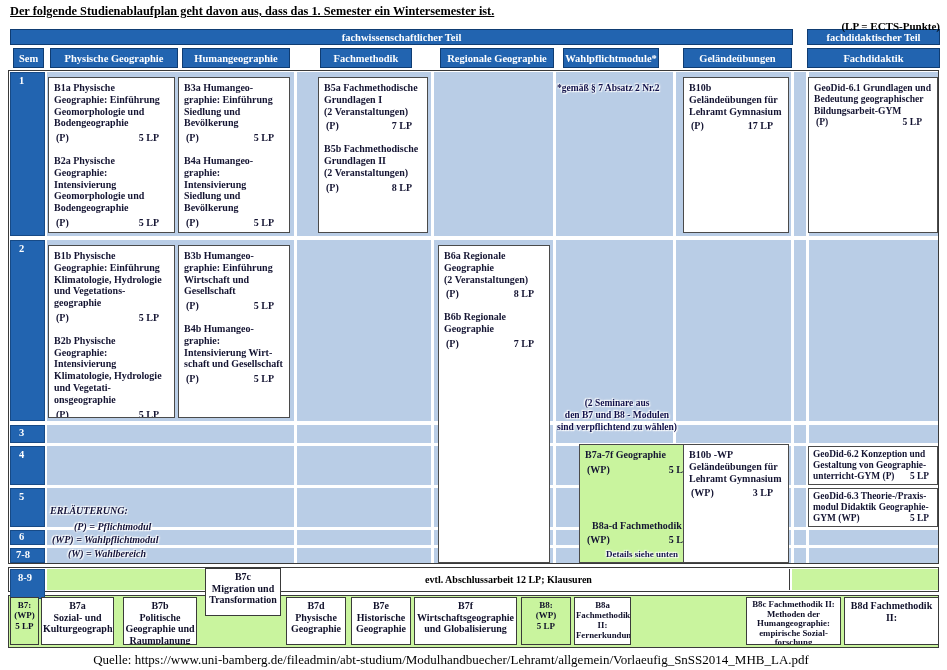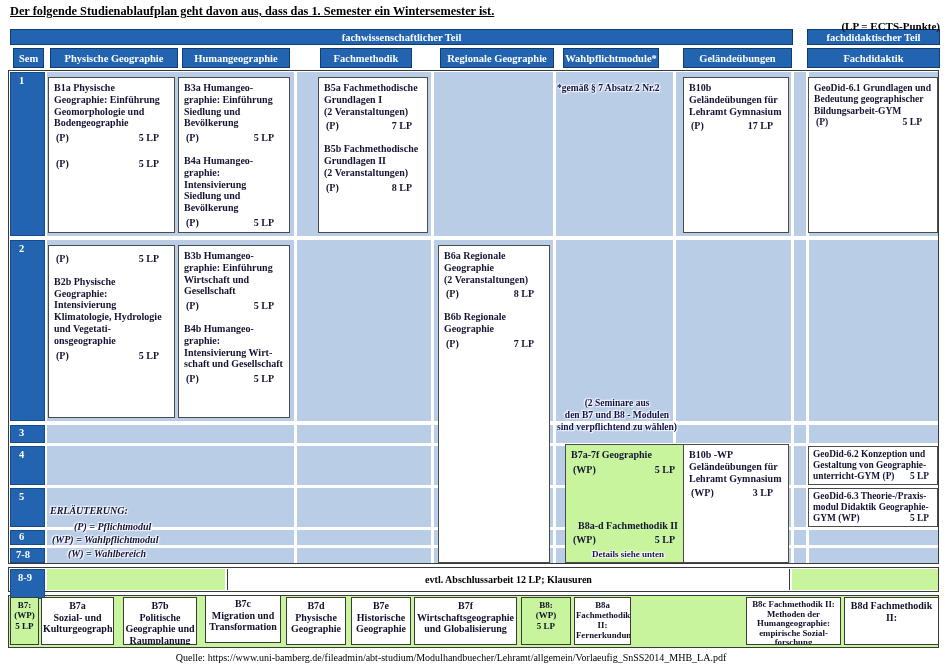--- a/index.html
+++ b/index.html
@@ -30,21 +30,21 @@
   .lpnote{position:absolute;right:7px;top:20px;font-size:11px;font-weight:bold;color:#000;z-index:5;}
   .thesis-green{position:absolute;background:#c9f49e;z-index:2;}
   .thesis-white{position:absolute;background:#fff;border-left:1px solid #3a3a3a;border-right:1px solid #3a3a3a;
         z-index:2;display:flex;align-items:center;justify-content:center;font-weight:bold;font-size:10px;
         color:#000;box-sizing:border-box;}
   .bb{position:absolute;background:#fff;border:1px solid #3a3a3a;z-index:3;text-align:center;
       font-weight:bold;font-size:10px;line-height:1.15;padding:2px 1px;box-sizing:border-box;
       color:#10102a;overflow:hidden;}
   .bb.green{background:#c9f49e;}
   .bn{white-space:pre-line;}
-  .source{position:absolute;left:0;top:652px;width:902px;text-align:center;font-size:10px;color:#000;z-index:5;}
+  .source{position:absolute;left:0;top:652px;width:902px;text-align:center;font-size:13px;color:#000;z-index:5;}
 </style>
 </head>
 <body>
 
 <div id="canvas">
 
   <div class="title">Der folgende Studienablaufplan geht davon aus, dass das 1. Semester ein Wintersemester ist.</div>
   <div class="lpnote">(LP = ECTS-Punkte)</div>
   <div class="bar" style="left:10px;top:29px;width:783px;height:16px">fachwissenschaftlicher Teil</div>
   <div class="bar" style="left:807px;top:29px;width:133px;height:16px">fachdidaktischer Teil</div>
@@ -125,20 +125,21 @@
 
   <div class="mbox" style="left:48px;top:77px;width:127px;height:156px">
     <div class="entry">
       <div class="mt">B1a Physische Geographie: Einführung Geomorphologie und Bodengeographie</div>
       <div class="mr">
           <span>(P)</span>
           <span>5 LP</span>
         </div>
     </div>
     <div class="entry">
+      <div class="mt">B2a Physische Geographie: Intensivierung Geomorphologie und Bodengeographie</div>
       <div class="mr">
           <span>(P)</span>
           <span>5 LP</span>
         </div>
     </div>
   </div>
 
   <div class="mbox" style="left:178px;top:77px;width:112px;height:156px">
     <div class="entry">
       <div class="mt">B3a  Humangeo-graphie: Einführung Siedlung und Bevölkerung</div>
@@ -191,20 +192,21 @@
       <div class="mt">GeoDid-6.1 Grundlagen und Bedeutung geographischer Bildungsarbeit-GYM</div>
       <div class="mr" style="padding-top:0">
           <span>(P)</span>
           <span>5 LP</span>
         </div>
     </div>
   </div>
 
   <div class="mbox" style="left:48px;top:245px;width:127px;height:173px">
     <div class="entry">
+      <div class="mt">B1b Physische Geographie: Einführung Klimatologie, Hydrologie und Vegetations-geographie</div>
       <div class="mr">
           <span>(P)</span>
           <span>5 LP</span>
         </div>
     </div>
     <div class="entry">
       <div class="mt">B2b Physische Geographie: Intensivierung Klimatologie, Hydrologie und Vegetati-onsgeographie</div>
       <div class="mr">
           <span>(P)</span>
           <span>5 LP</span>
@@ -240,21 +242,21 @@
     </div>
     <div class="entry">
       <div class="mt">B6b Regionale Geographie</div>
       <div class="mr">
           <span>(P)</span>
           <span>7 LP</span>
         </div>
     </div>
   </div>
 
-  <div class="mbox green" style="left:565px;top:444px;width:126px;height:119px">
+  <div class="mbox green" style="left:579px;top:444px;width:126px;height:119px">
     <div class="entry">
       <div class="mt">B7a-7f Geographie</div>
       <div class="mr">
           <span>(WP)</span>
           <span>5  LP</span>
         </div>
     </div>
     <div class="entry gap-lg">
       <div class="mt">B8a-d Fachmethodik II</div>
       <div class="mr">
@@ -317,21 +319,21 @@
 5 LP</div>
   </div>
   <div class="bb" style="left:41px;top:597px;width:73px;height:48px">
     <div class="code">B7a</div>
     <div class="bn">Sozial- und Kulturgeographie</div>
   </div>
   <div class="bb" style="left:123px;top:597px;width:74px;height:48px">
     <div class="code">B7b</div>
     <div class="bn">Politische Geographie und Raumplanung</div>
   </div>
-  <div class="bb" style="left:205px;top:595px;width:76px;height:48px">
+  <div class="bb" style="left:205px;top:568px;width:76px;height:48px">
     <div class="code">B7c</div>
     <div class="bn">Migration und Transformation</div>
   </div>
   <div class="bb" style="left:286px;top:597px;width:60px;height:48px">
     <div class="code">B7d</div>
     <div class="bn">Physische Geographie</div>
   </div>
   <div class="bb" style="left:351px;top:597px;width:60px;height:48px">
     <div class="code">B7e</div>
     <div class="bn">Historische Geographie</div>

